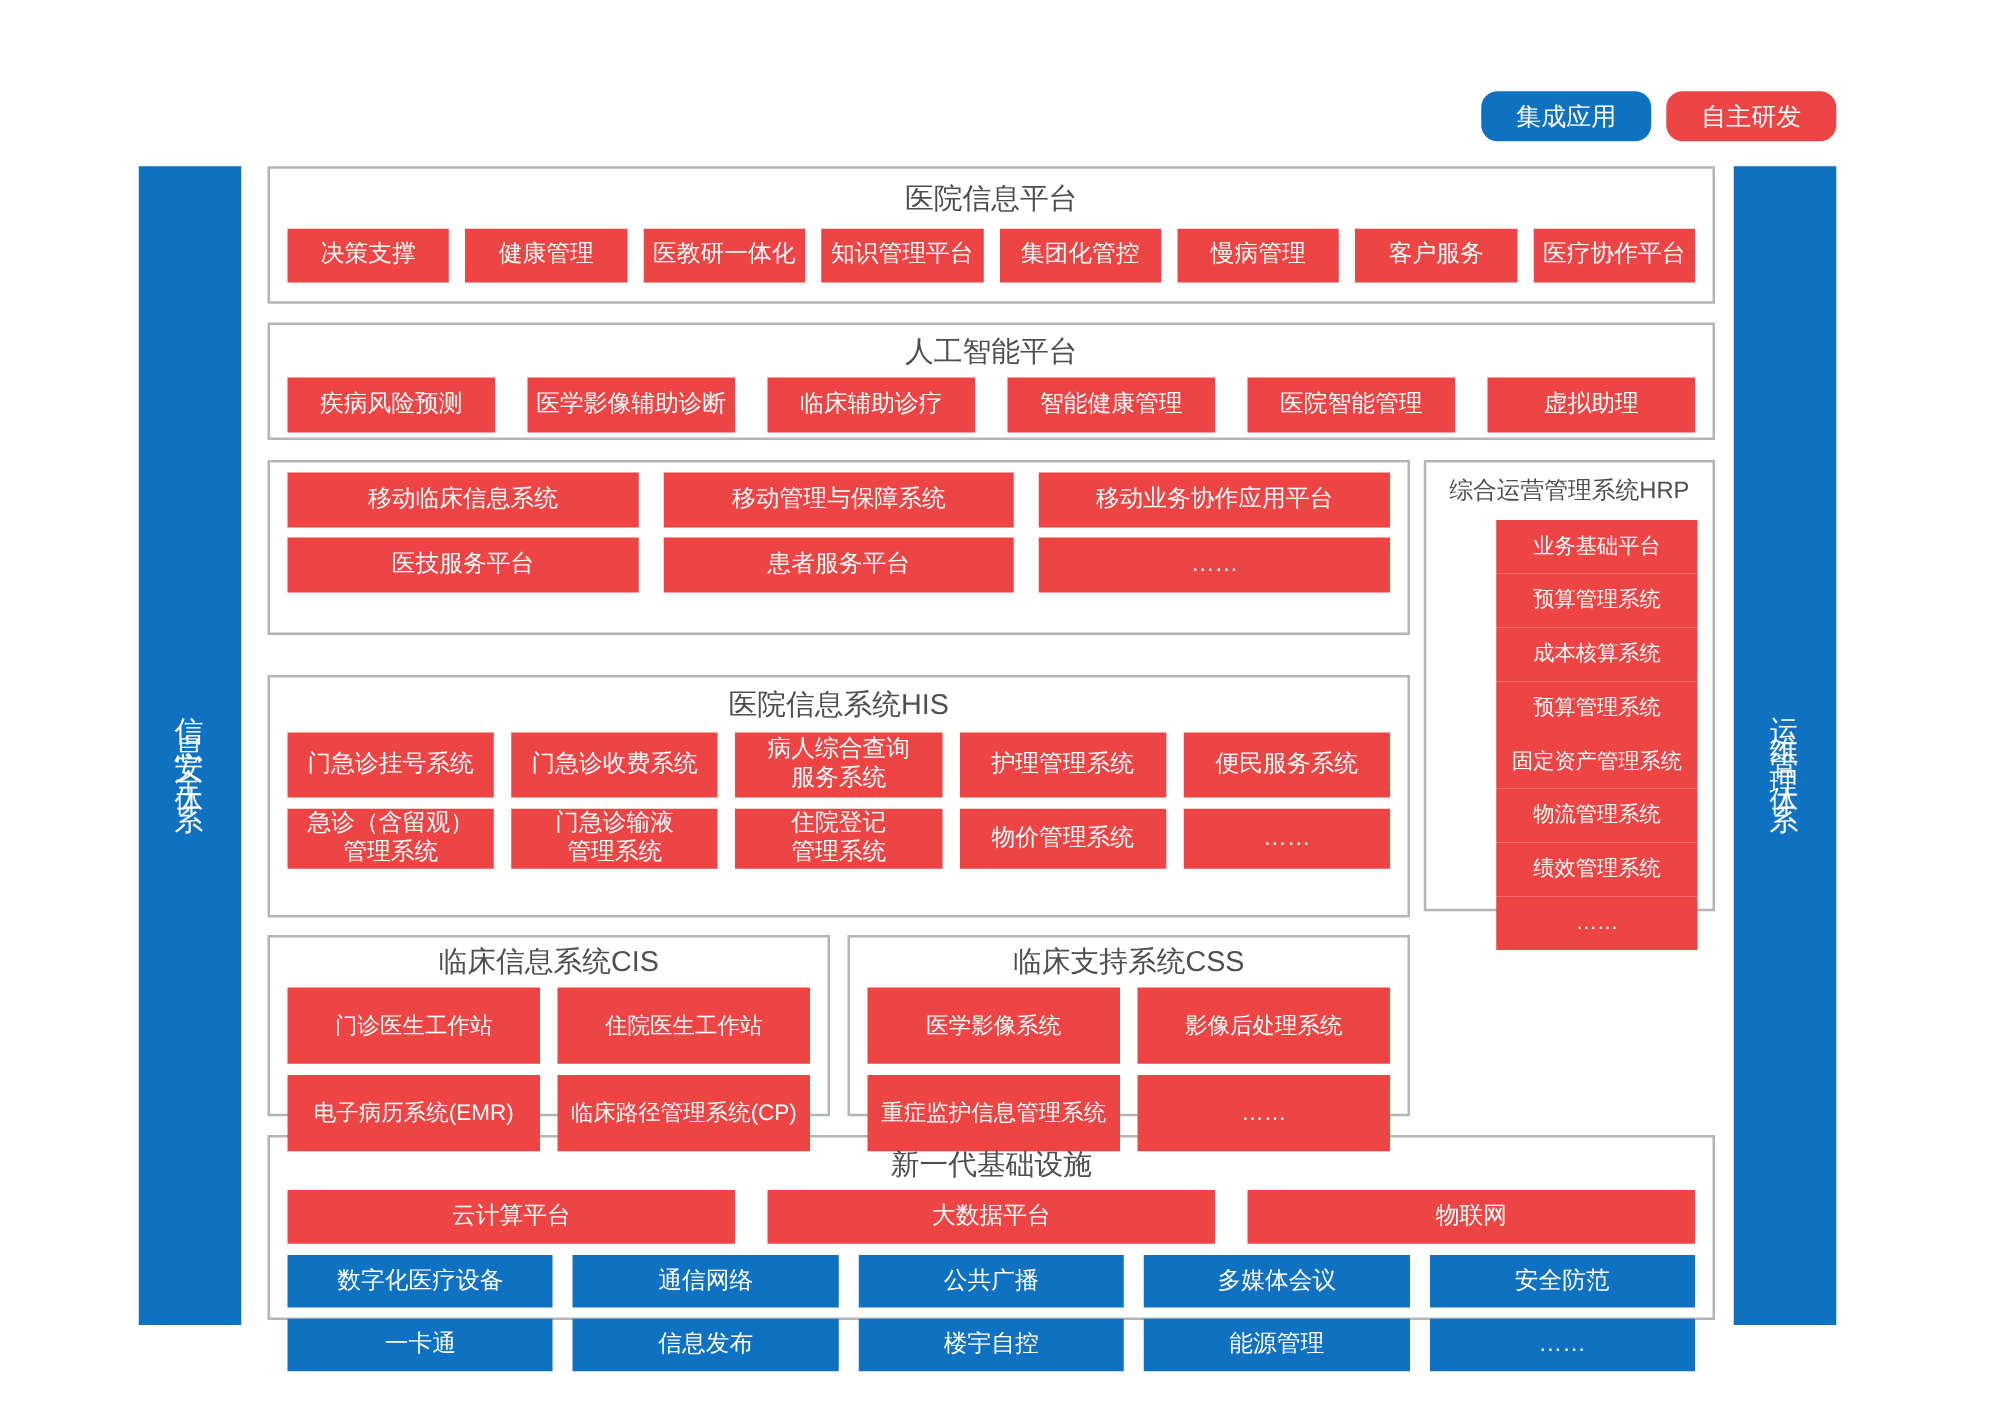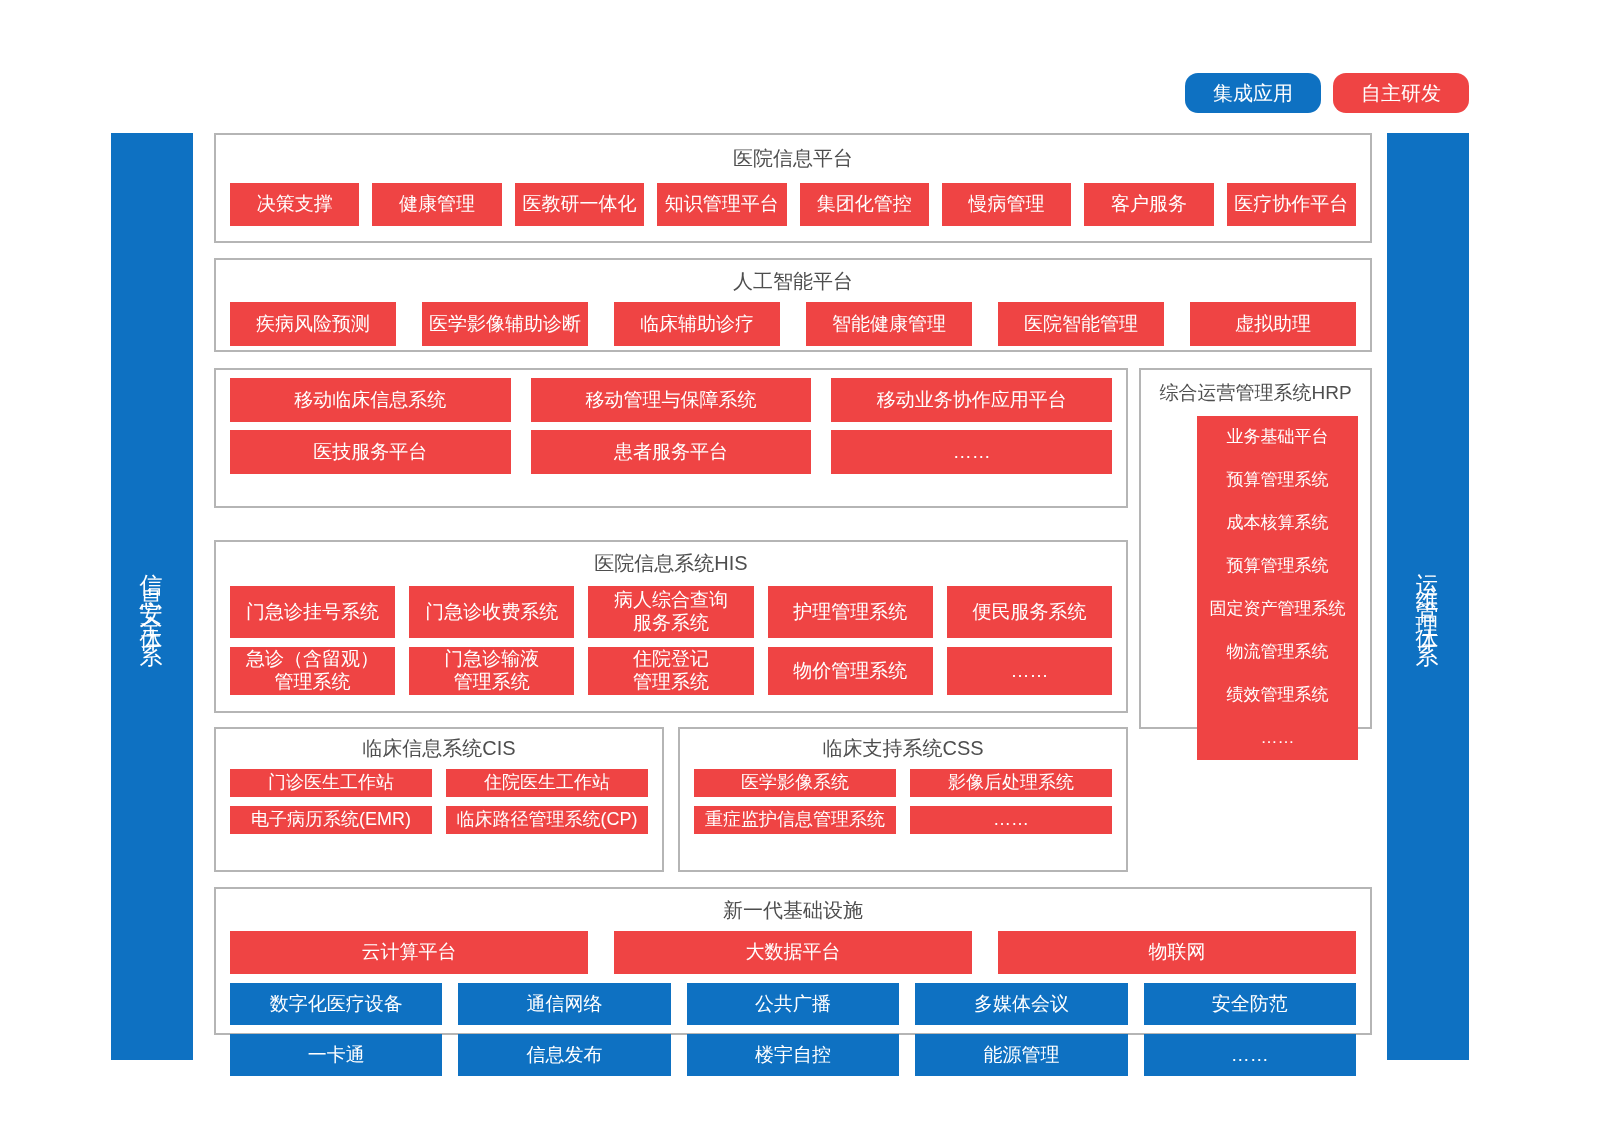--- a/index.html
+++ b/index.html
@@ -24,21 +24,21 @@
   .vbar.right { left:1387px; }
   .vtext {
     writing-mode:vertical-rl; text-orientation:upright;
     color:#ffffff; font-size:23px; letter-spacing:14px;
   }
 
   
   .main { position:absolute; left:214px; top:133px; width:1158px; }
 
   .section { border:2px solid #b5b5b5; box-sizing:border-box; background:#ffffff; padding:0 14px; }
-  .section-title { text-align:center; font-size:20px; color:#4e4e4e; padding-top:10px; line-height:26px; }
+  .section-title { text-align:center; font-size:23px; color:#4e4e4e; padding-top:10px; line-height:26px; }
 
   .row { display:flex; }
   .box {
     flex:1; display:flex; align-items:center; justify-content:center;
     color:#ffffff; font-size:19px; text-align:center; line-height:1.2; white-space:pre-line;
   }
   .dark { background:#ef4444; }
   .blue { background:#0e71c2; }
 
   
@@ -56,35 +56,35 @@
   .mid { display:flex; gap:11px; margin-bottom:15px; }
   .mid-left { width:914px; }
 
   
   .s3 { height:140px; margin-bottom:15px; }
   .s3 .section-title { padding-top:6px; }
   .s3 .row { gap:20px; margin-top:8px; }
   .s3 .box { height:44px; }
 
   
-  .his { height:173px; margin-bottom:14px;margin-top:32px; }
+  .his { height:194px; margin-bottom:14px;margin-top:32px; }
   .his .section-title { padding-top:8px; }
   .his .row { gap:14px; }
   .his .row1 { margin-top:10px; }
   .his .row1 .box { height:52px; }
   .his .row2 { margin-top:9px; }
   .his .row2 .box { height:48px; }
 
   
   .cisrow { display:flex; gap:14px; }
   .half { flex:1; height:145px; }
   .half .section-title { padding-top:6px; }
   .half .row { gap:14px; margin-top:8px; }
   .half .row + .row { margin-top:9px; }
-  .half .box { height:28px; font-size:18px; }
+  .half .box { height:61px; font-size:18px; }
 
   
   .hrp { width:233px; height:361px; display:flex; flex-direction:column; padding:0 12px; }
   .hrp .section-title { font-size:19px; }
   .hrp-items { flex:1; display:flex; flex-direction:column; justify-content:space-between; margin:10px 0 12px; }
   .hrp .box { flex:none; height:43px; font-size:17px;margin-left:44px; }
 
   
   .infra { height:148px; }
   .infra .section-title { padding-top:8px; }

